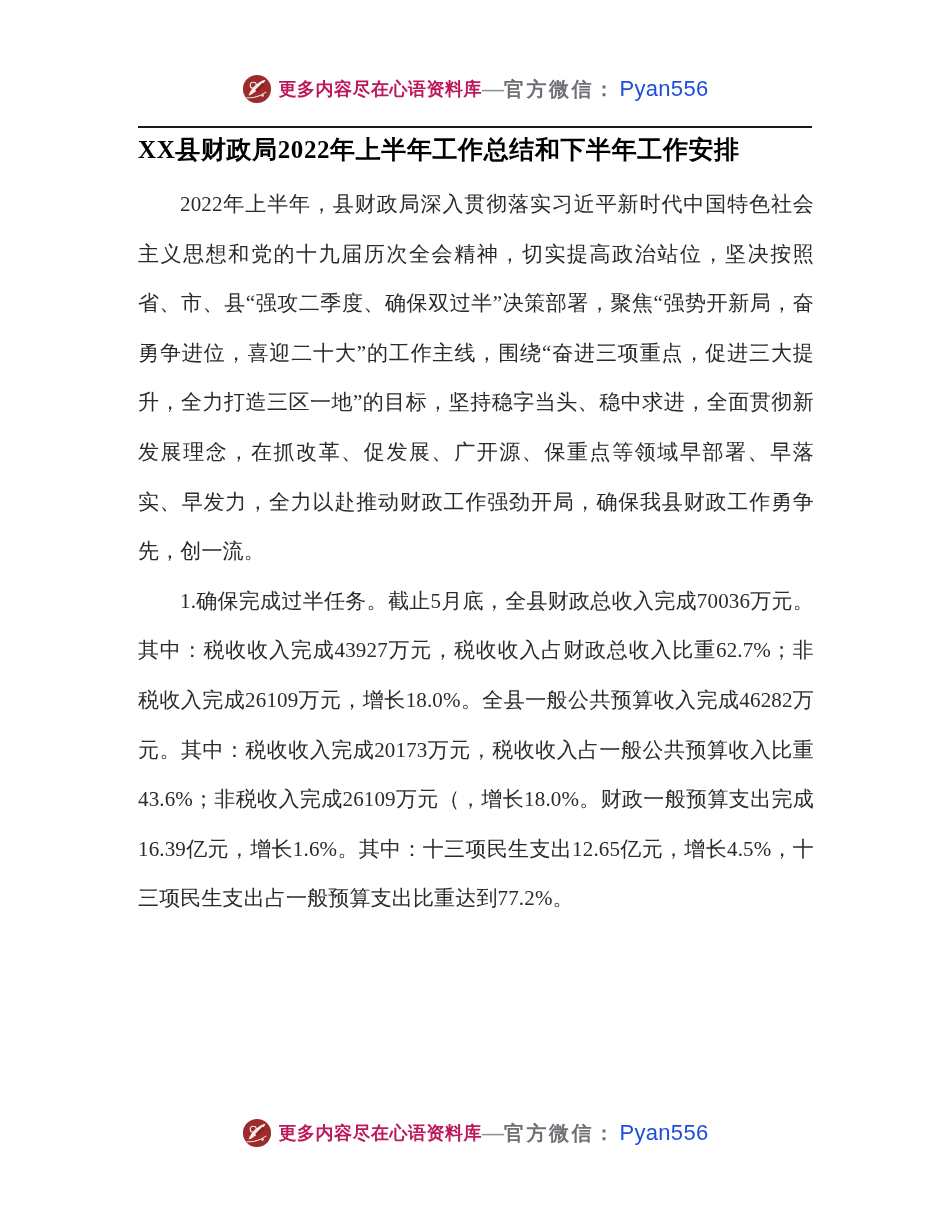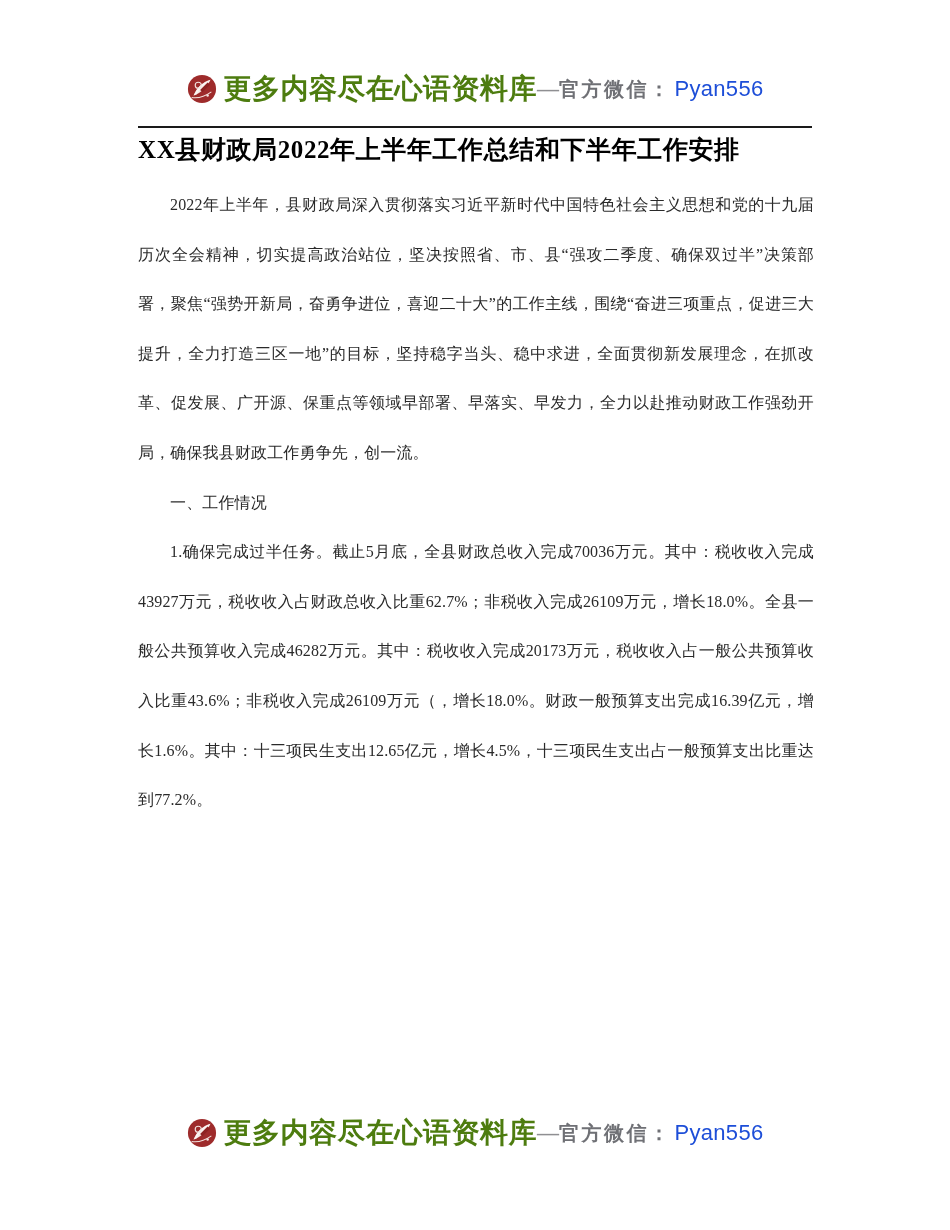--- a/index.html
+++ b/index.html
@@ -40,23 +40,23 @@
   .wm-logo {
     width: 30px;
     height: 30px;
     margin-right: 7px;
     flex: 0 0 auto;
     display: block;
   }
   .wm-main {
     font-family: "Liberation Serif", "DejaVu Serif", serif;
     font-weight: bold;
-    font-size: 28px;
+    font-size: 18px;
     letter-spacing: 0.5px;
-    color: #4d7c0f;
+    color: #be185d;
   }
   .wm-dash {
     font-family: "Liberation Serif", "DejaVu Serif", serif;
     font-weight: bold;
     font-size: 22px;
     color: #8f8f92;
   }
   .wm-label {
     font-family: Liberation Sans, sans-serif;
     font-weight: bold;
@@ -96,21 +96,21 @@
 
   
   .body-block {
     position: absolute;
     left: 138px;
     top: 180px;
     width: 676px;
   }
   .para {
     margin: 0;
-    font-size: 16px;
+    font-size: 21px;
     line-height: 49.6px;
     letter-spacing: 0.15px;
     color: #2a2a2a;
     text-align: justify;
     text-justify: inter-ideograph;
     text-indent: 2em;
     font-family: "Liberation Serif", "DejaVu Serif", serif;
   }
   .para + .para { margin-top: 0; }
 </style>
@@ -134,21 +134,20 @@
     <span class="wm-label">官方微信：</span>
     <span class="wm-handle">Pyan556</span>
   </div>
 
   <div class="title-rule"></div>
 
   <div class="doc-title">XX县财政局2022年上半年工作总结和下半年工作安排</div>
 
   <div class="body-block">
     <p class="para">2022年上半年，县财政局深入贯彻落实习近平新时代中国特色社会主义思想和党的十九届历次全会精神，切实提高政治站位，坚决按照省、市、县“强攻二季度、确保双过半”决策部署，聚焦“强势开新局，奋勇争进位，喜迎二十大”的工作主线，围绕“奋进三项重点，促进三大提升，全力打造三区一地”的目标，坚持稳字当头、稳中求进，全面贯彻新发展理念，在抓改革、促发展、广开源、保重点等领域早部署、早落实、早发力，全力以赴推动财政工作强劲开局，确保我县财政工作勇争先，创一流。</p>
-    <p class="para">一、工作情况</p>
     <p class="para">1.确保完成过半任务。截止5月底，全县财政总收入完成70036万元。其中：税收收入完成43927万元，税收收入占财政总收入比重62.7%；非税收入完成26109万元，增长18.0%。全县一般公共预算收入完成46282万元。其中：税收收入完成20173万元，税收收入占一般公共预算收入比重43.6%；非税收入完成26109万元（，增长18.0%。财政一般预算支出完成16.39亿元，增长1.6%。其中：十三项民生支出12.65亿元，增长4.5%，十三项民生支出占一般预算支出比重达到77.2%。</p>
   </div>
 
   <div class="wm-band wm-footer">
     <svg class="wm-logo" viewBox="0 0 64 64" aria-hidden="true">
       <circle cx="32" cy="32" r="30" fill="#9e2b2b"></circle>
       <path d="M14 46 C20 30, 34 16, 50 12 C44 26, 30 40, 14 46 Z" fill="#f6eae6"></path>
       <path d="M20 44 C26 32, 36 22, 48 16 L50 12 C34 16, 20 30, 14 46 Z" fill="#ffffff" opacity="0.55"></path>
       <path d="M28 34 L44 18 L49 23 L33 39 Z" fill="#8e2222"></path>
       <circle cx="24" cy="24" r="6.5" fill="none" stroke="#f3e3df" stroke-width="2.4"></circle>

